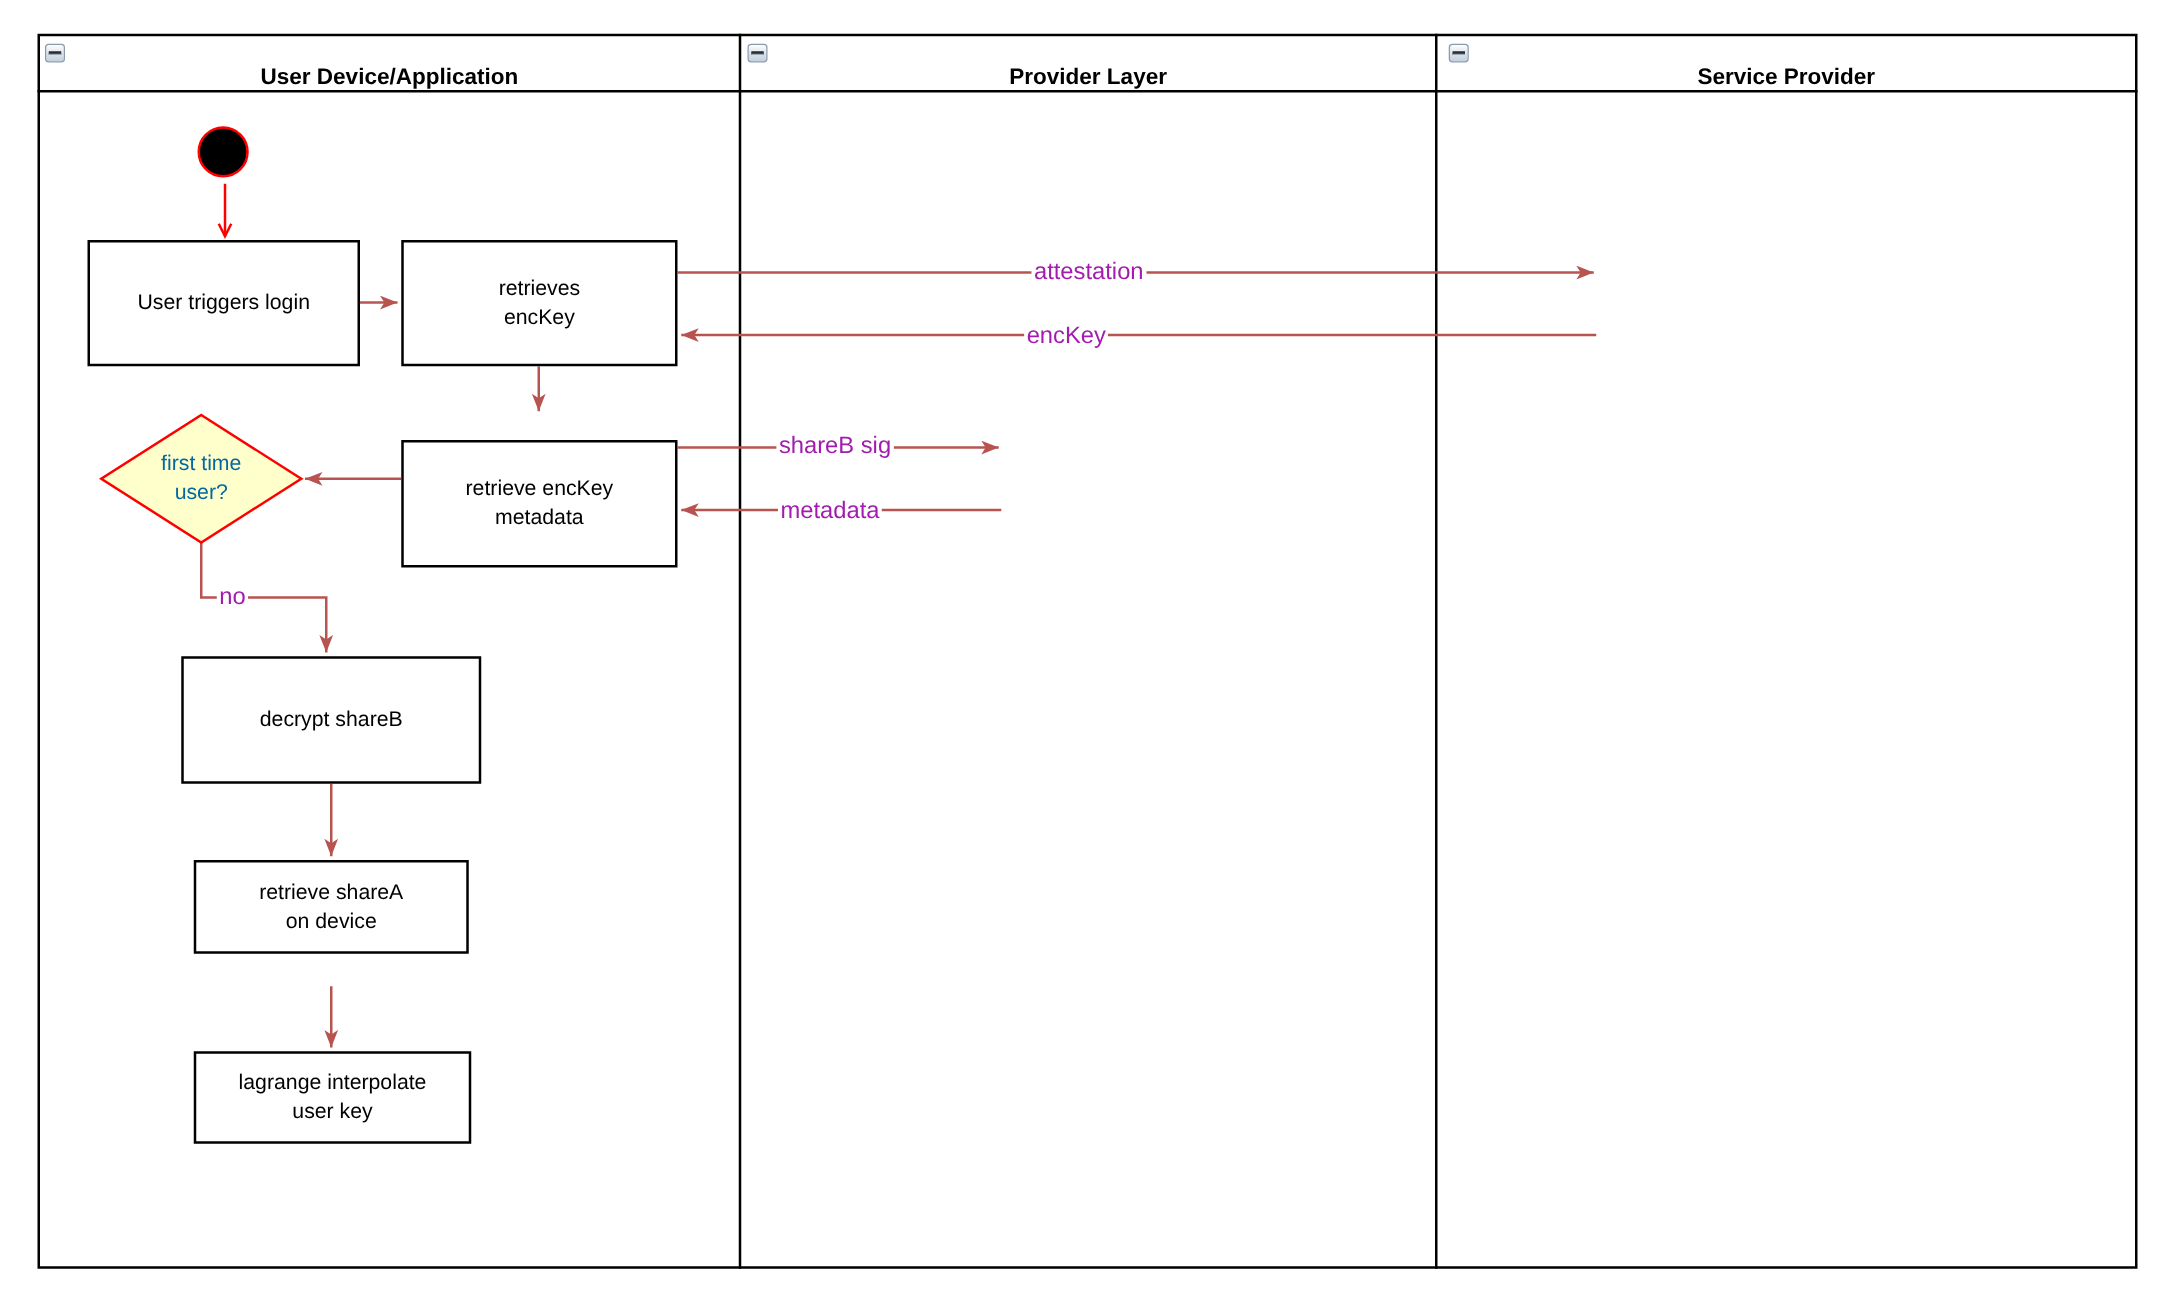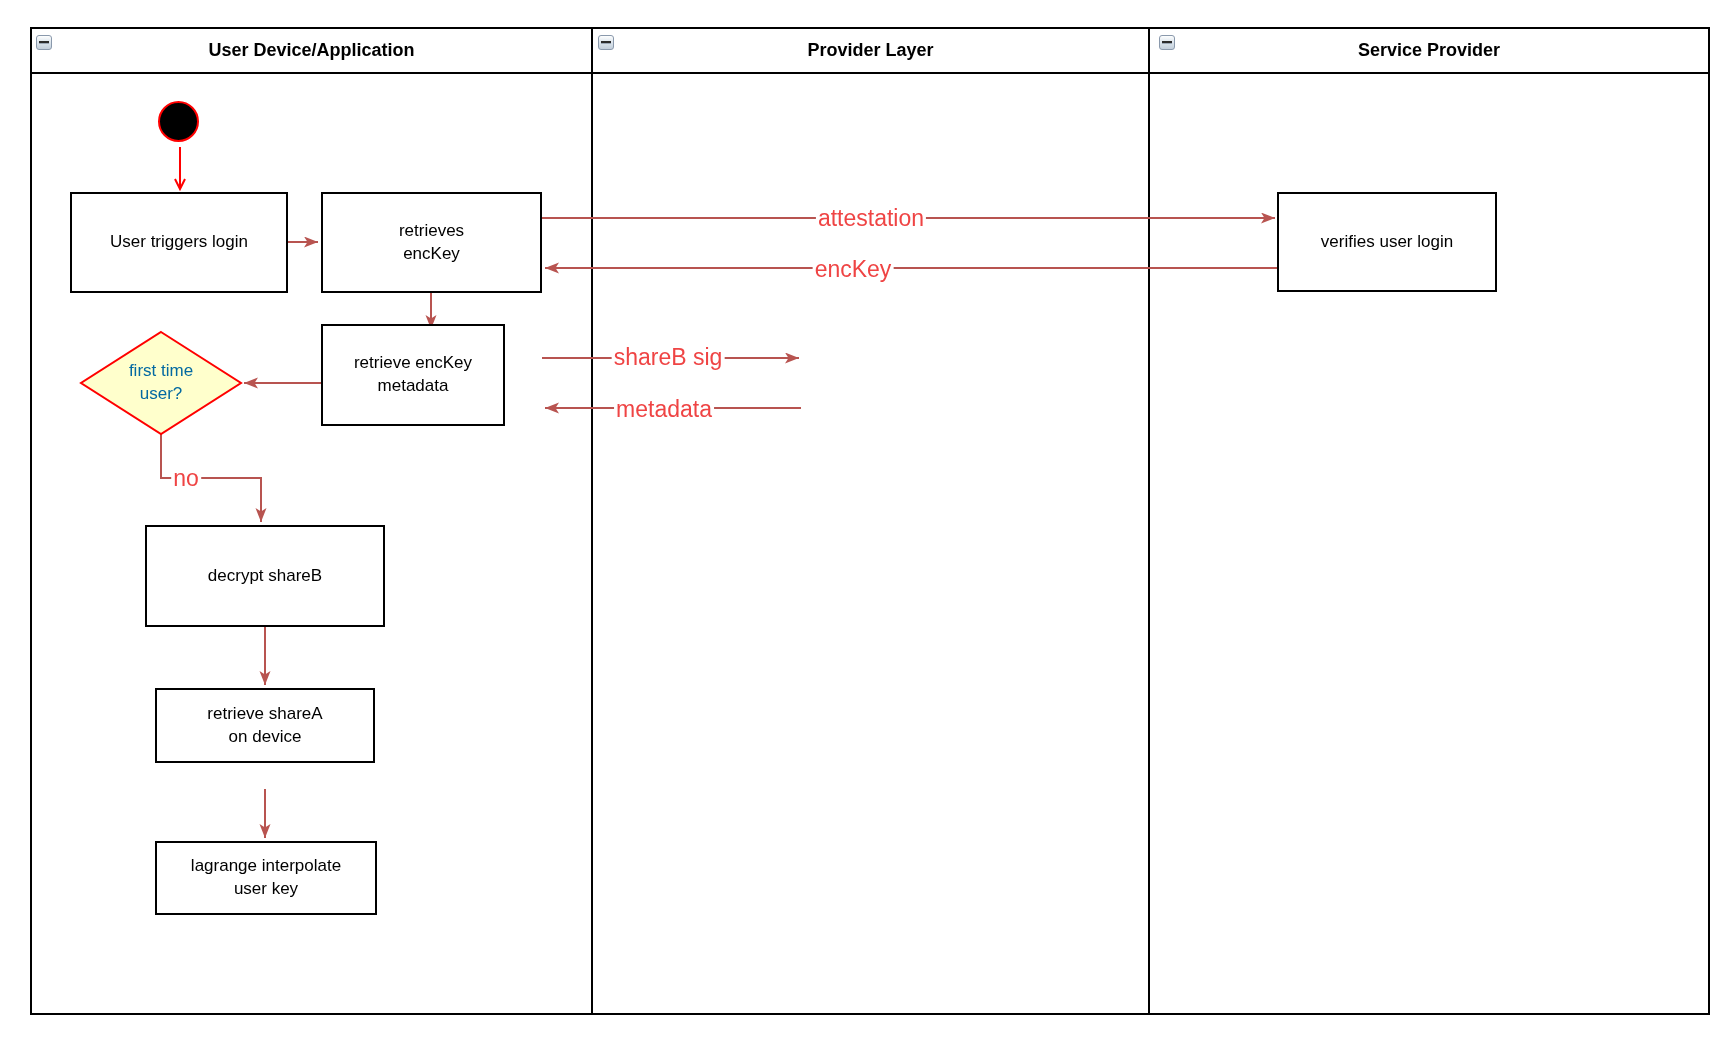--- a/index.html
+++ b/index.html
@@ -28,21 +28,21 @@
   }
   .header-sep {
     position: absolute;
     left: 30px; top: 72px;
     width: 1680px; height: 2px;
     background: #000000;
   }
   .lane-header {
     position: absolute;
     top: 29px; height: 43px;
-    display: flex; align-items: center; justify-content: center;
+    display: flex; align-items: flex-end; justify-content: center;
     font-size: 18px; font-weight: bold; color: #000000;
   }
   .collapse-btn {
     position: absolute;
     top: 35px;
     width: 16px; height: 15px;
     border: 1px solid #8a99ac;
     border-radius: 3px;
     background: linear-gradient(#fdfefe 0%, #dfe7ee 45%, #c3cfdb 100%);
     display: flex; align-items: center; justify-content: center;
@@ -103,21 +103,21 @@
   .decision {
     fill: var(--decision-fill, #ffffcc);
     stroke: var(--decision-border, #ff0000);
     stroke-width: 2;
   }
   .edge-label {
     position: absolute;
     transform: translate(-50%, -50%);
     background: #ffffff;
     padding: 0 2px;
-    font-size: 23px; color: #ef4444;
+    font-size: 19px; color: #a21caf;
     white-space: nowrap;
   }
 </style>
 </head>
 <body>
 
 <div id="canvas">
 
   <div class="pool"></div>
   <div class="lane-sep" style="left:591px"></div>
@@ -173,21 +173,21 @@
 
   <div class="node" style="left:70px; top:192px; width:218px; height:101px">
     <span class="node-label">User triggers login</span>
   </div>
 
   <div class="node" style="left:321px; top:192px; width:221px; height:101px">
     <span class="node-label">retrieves
 encKey</span>
   </div>
 
-  <div class="node" style="left:321px; top:324px; width:184px; height:102px">
+  <div class="node" style="left:321px; top:352px; width:221px; height:102px">
     <span class="node-label">retrieve encKey
 metadata</span>
   </div>
 
   <div class="diamond-label">
     <span class="node-label">first time
 user?</span>
   </div>
 
   <div class="node" style="left:145px; top:525px; width:240px; height:102px">
@@ -198,23 +198,20 @@
     <span class="node-label">retrieve shareA
 on device</span>
   </div>
 
   <div class="node" style="left:155px; top:841px; width:222px; height:74px">
     <span class="node-label">lagrange interpolate
 user key</span>
   </div>
 
 
-  <div class="node" style="left:1277px; top:192px; width:220px; height:100px">
-    <span class="node-label">verifies user login</span>
-  </div>
 
   <div class="edge-label" style="left:871px; top:218px">attestation</div>
   <div class="edge-label" style="left:853px; top:269px">encKey</div>
   <div class="edge-label" style="left:668px; top:357px">shareB sig</div>
   <div class="edge-label" style="left:664px; top:409px">metadata</div>
   <div class="edge-label" style="left:186px; top:478px">no</div>
 
 </div>
 
 </body></html>

